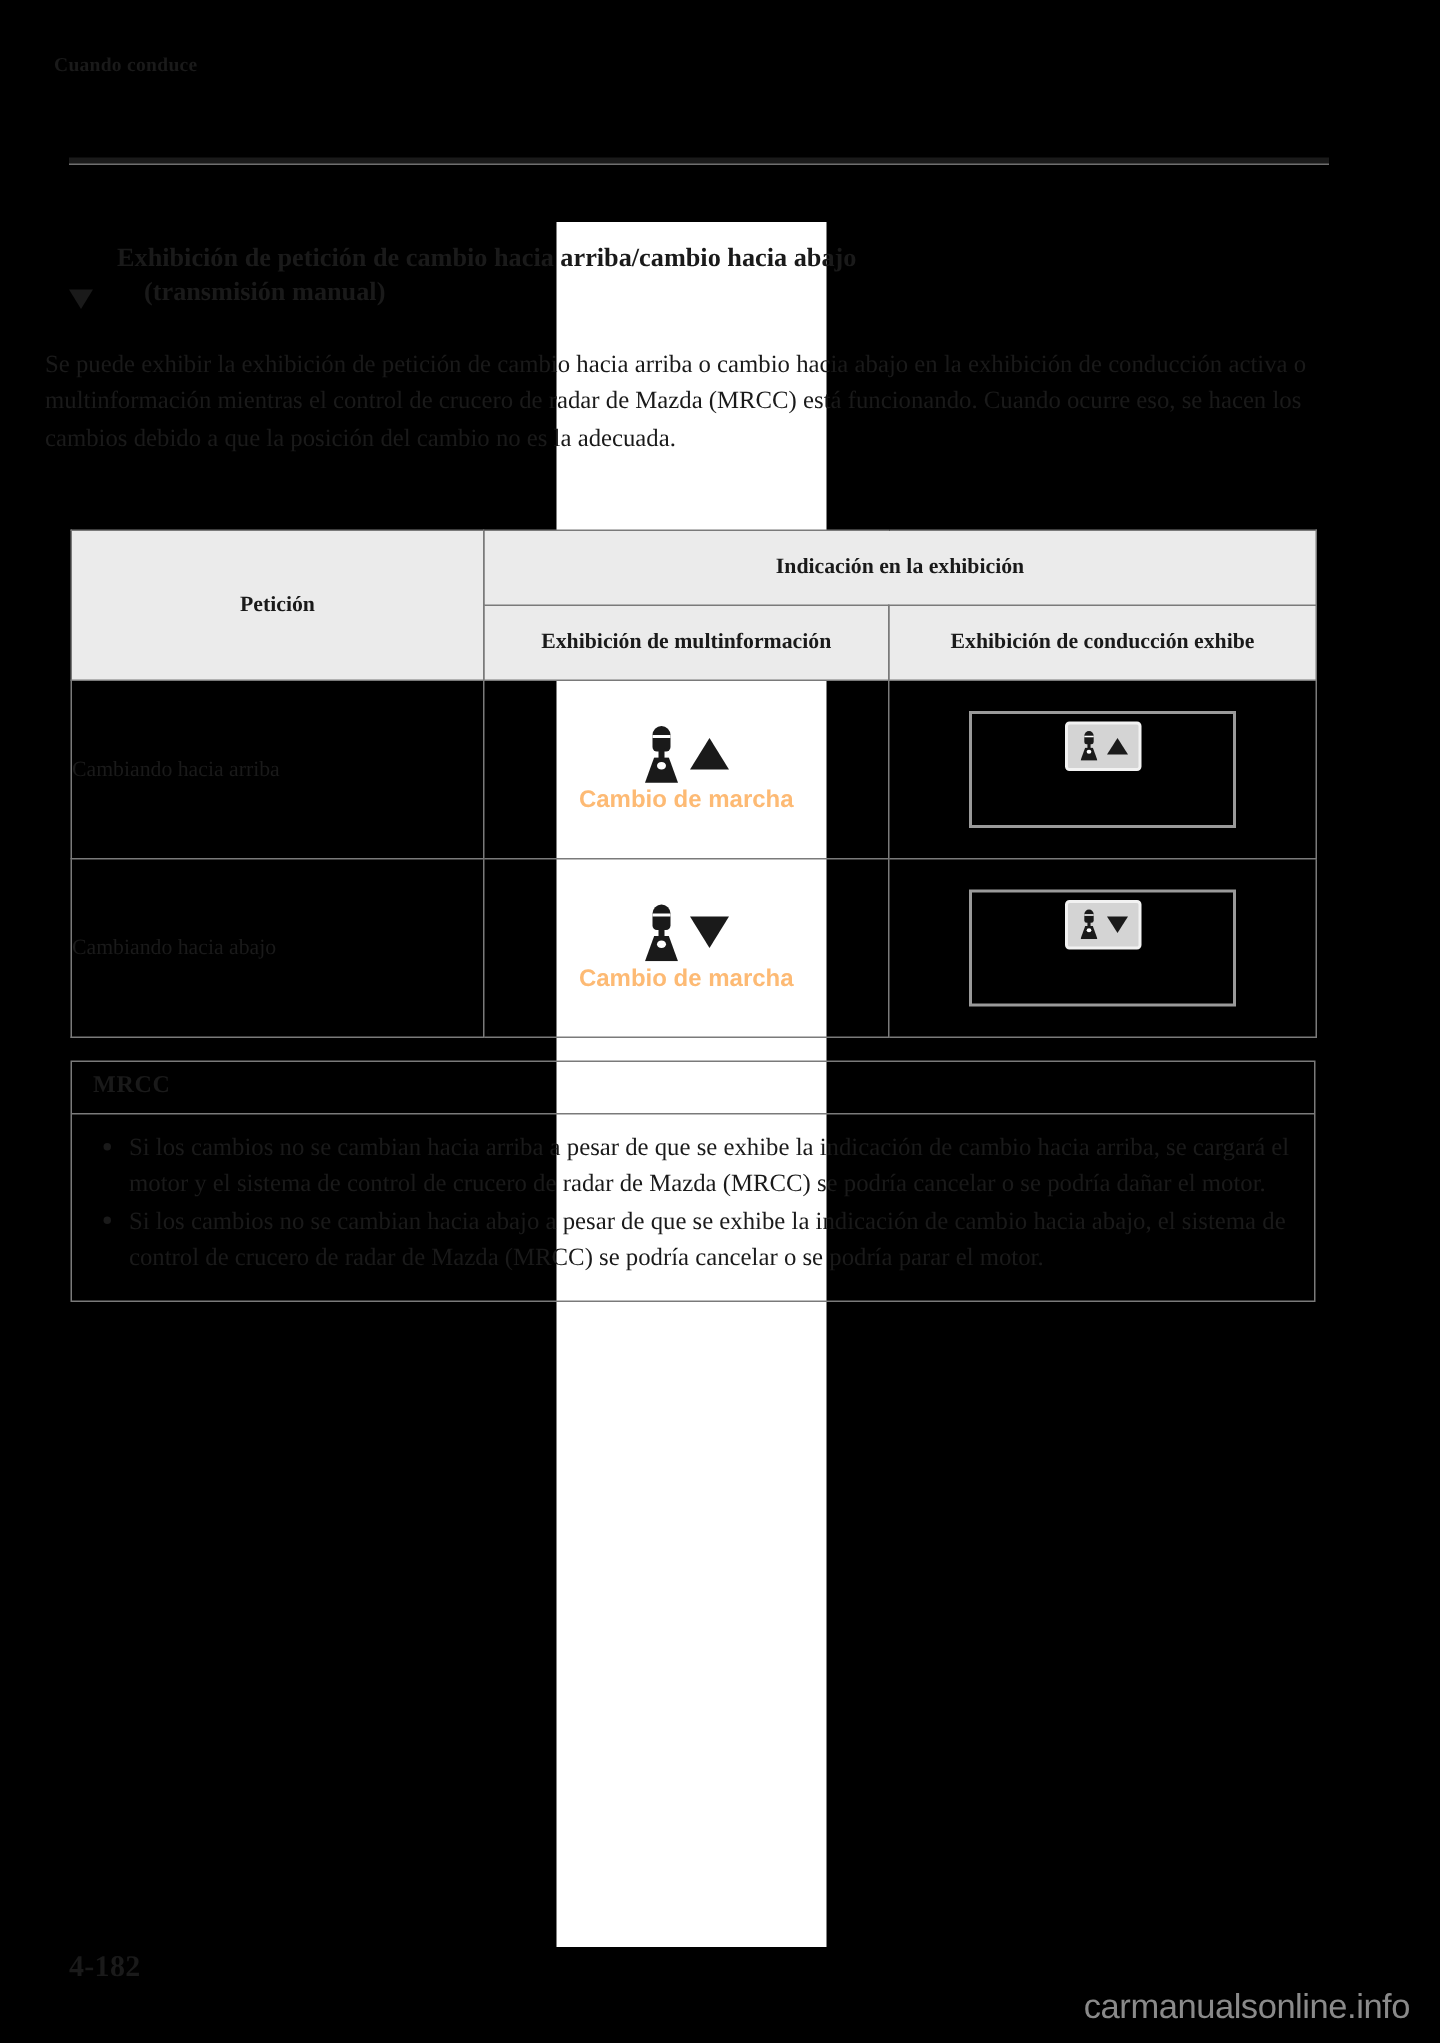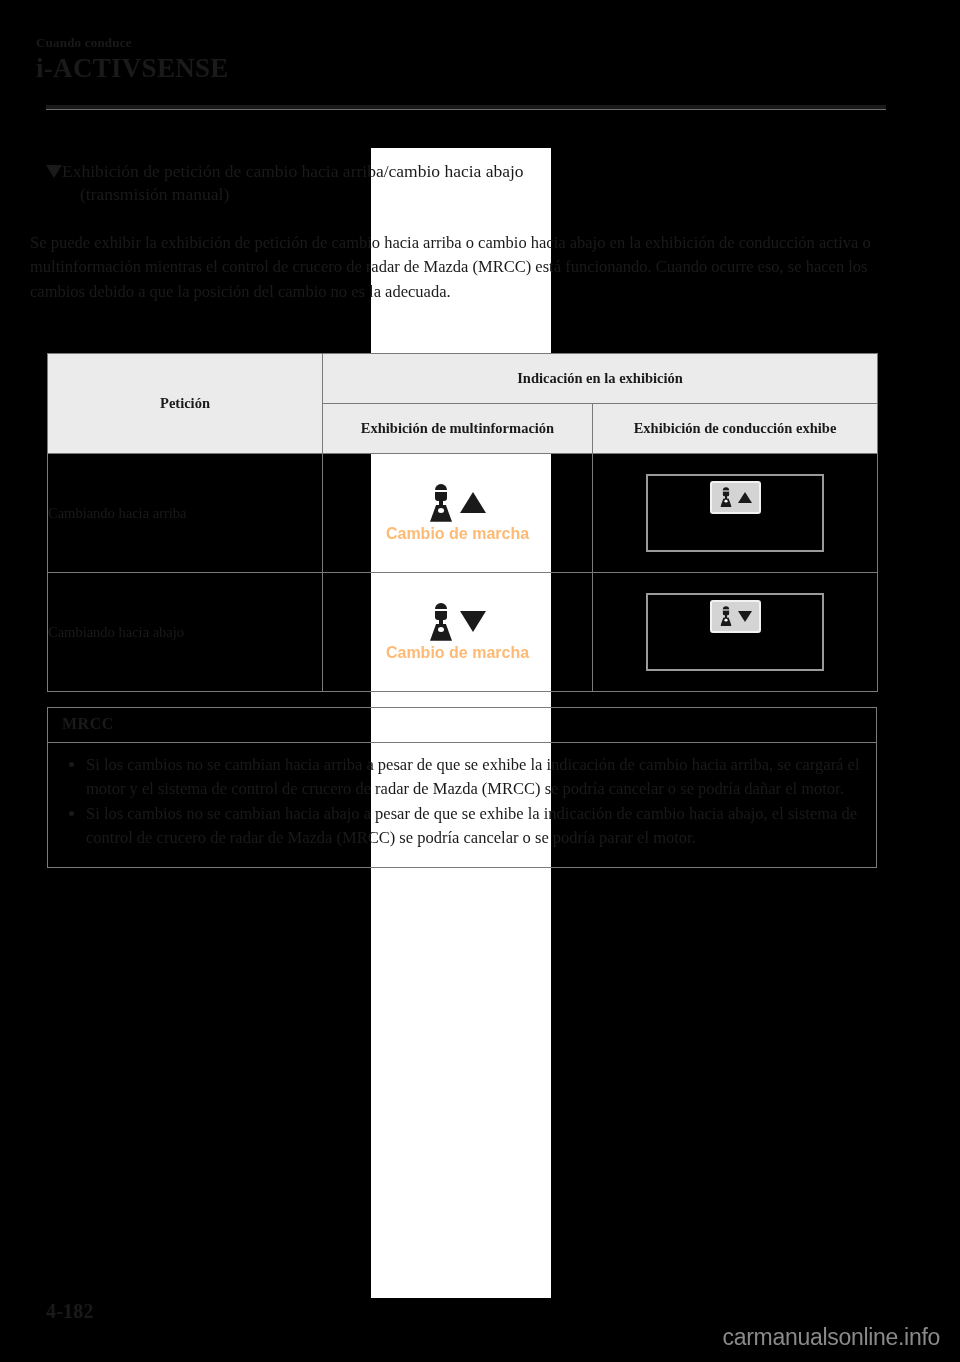--- a/index.html
+++ b/index.html
@@ -41,22 +41,22 @@
   #header-rule{
     position:absolute;left:46px;top:105px;width:840px;height:4px;
     background:#1a1a1a;border-bottom:1px solid #6f6f6f;
   }
 
   
   #section{
     position:absolute;left:46px;top:160px;width:846px;
   }
   .sec-head{
-    display:flex;align-items:flex-start;gap:0;
-    font-size:17.5px;font-weight:normal;line-height:1.32;
+    display:flex;align-items:flex-end;gap:16px;
+    font-size:17.5px;font-weight:bold;line-height:1.32;
   }
   .tri-down{
     width:0;height:0;flex:none;
     border-left:8px solid transparent;
     border-right:8px solid transparent;
     border-top:13px solid #1a1a1a;
     margin-top:5px;
   }
   .sec-head-text{ display:block; }
   .sec-head-text .l2{ display:block; padding-left:18px; }
@@ -221,21 +221,20 @@
 </style>
 </head>
 <body>
 
 <div id="white-band"></div>
 
 <div id="page">
 
   <div id="header">
     <div class="hdr-kicker">Cuando conduce</div>
-    <div class="hdr-title">i-ACTIVSENSE</div>
   </div>
   <div id="header-rule"></div>
 
   <div id="section">
     <div class="sec-head">
       <span class="tri-down"></span>
       <span class="sec-head-text">
         <span>Exhibición de petición de cambio hacia arriba/cambio hacia abajo</span>
         <span class="l2">(transmisión manual)</span>
       </span>

